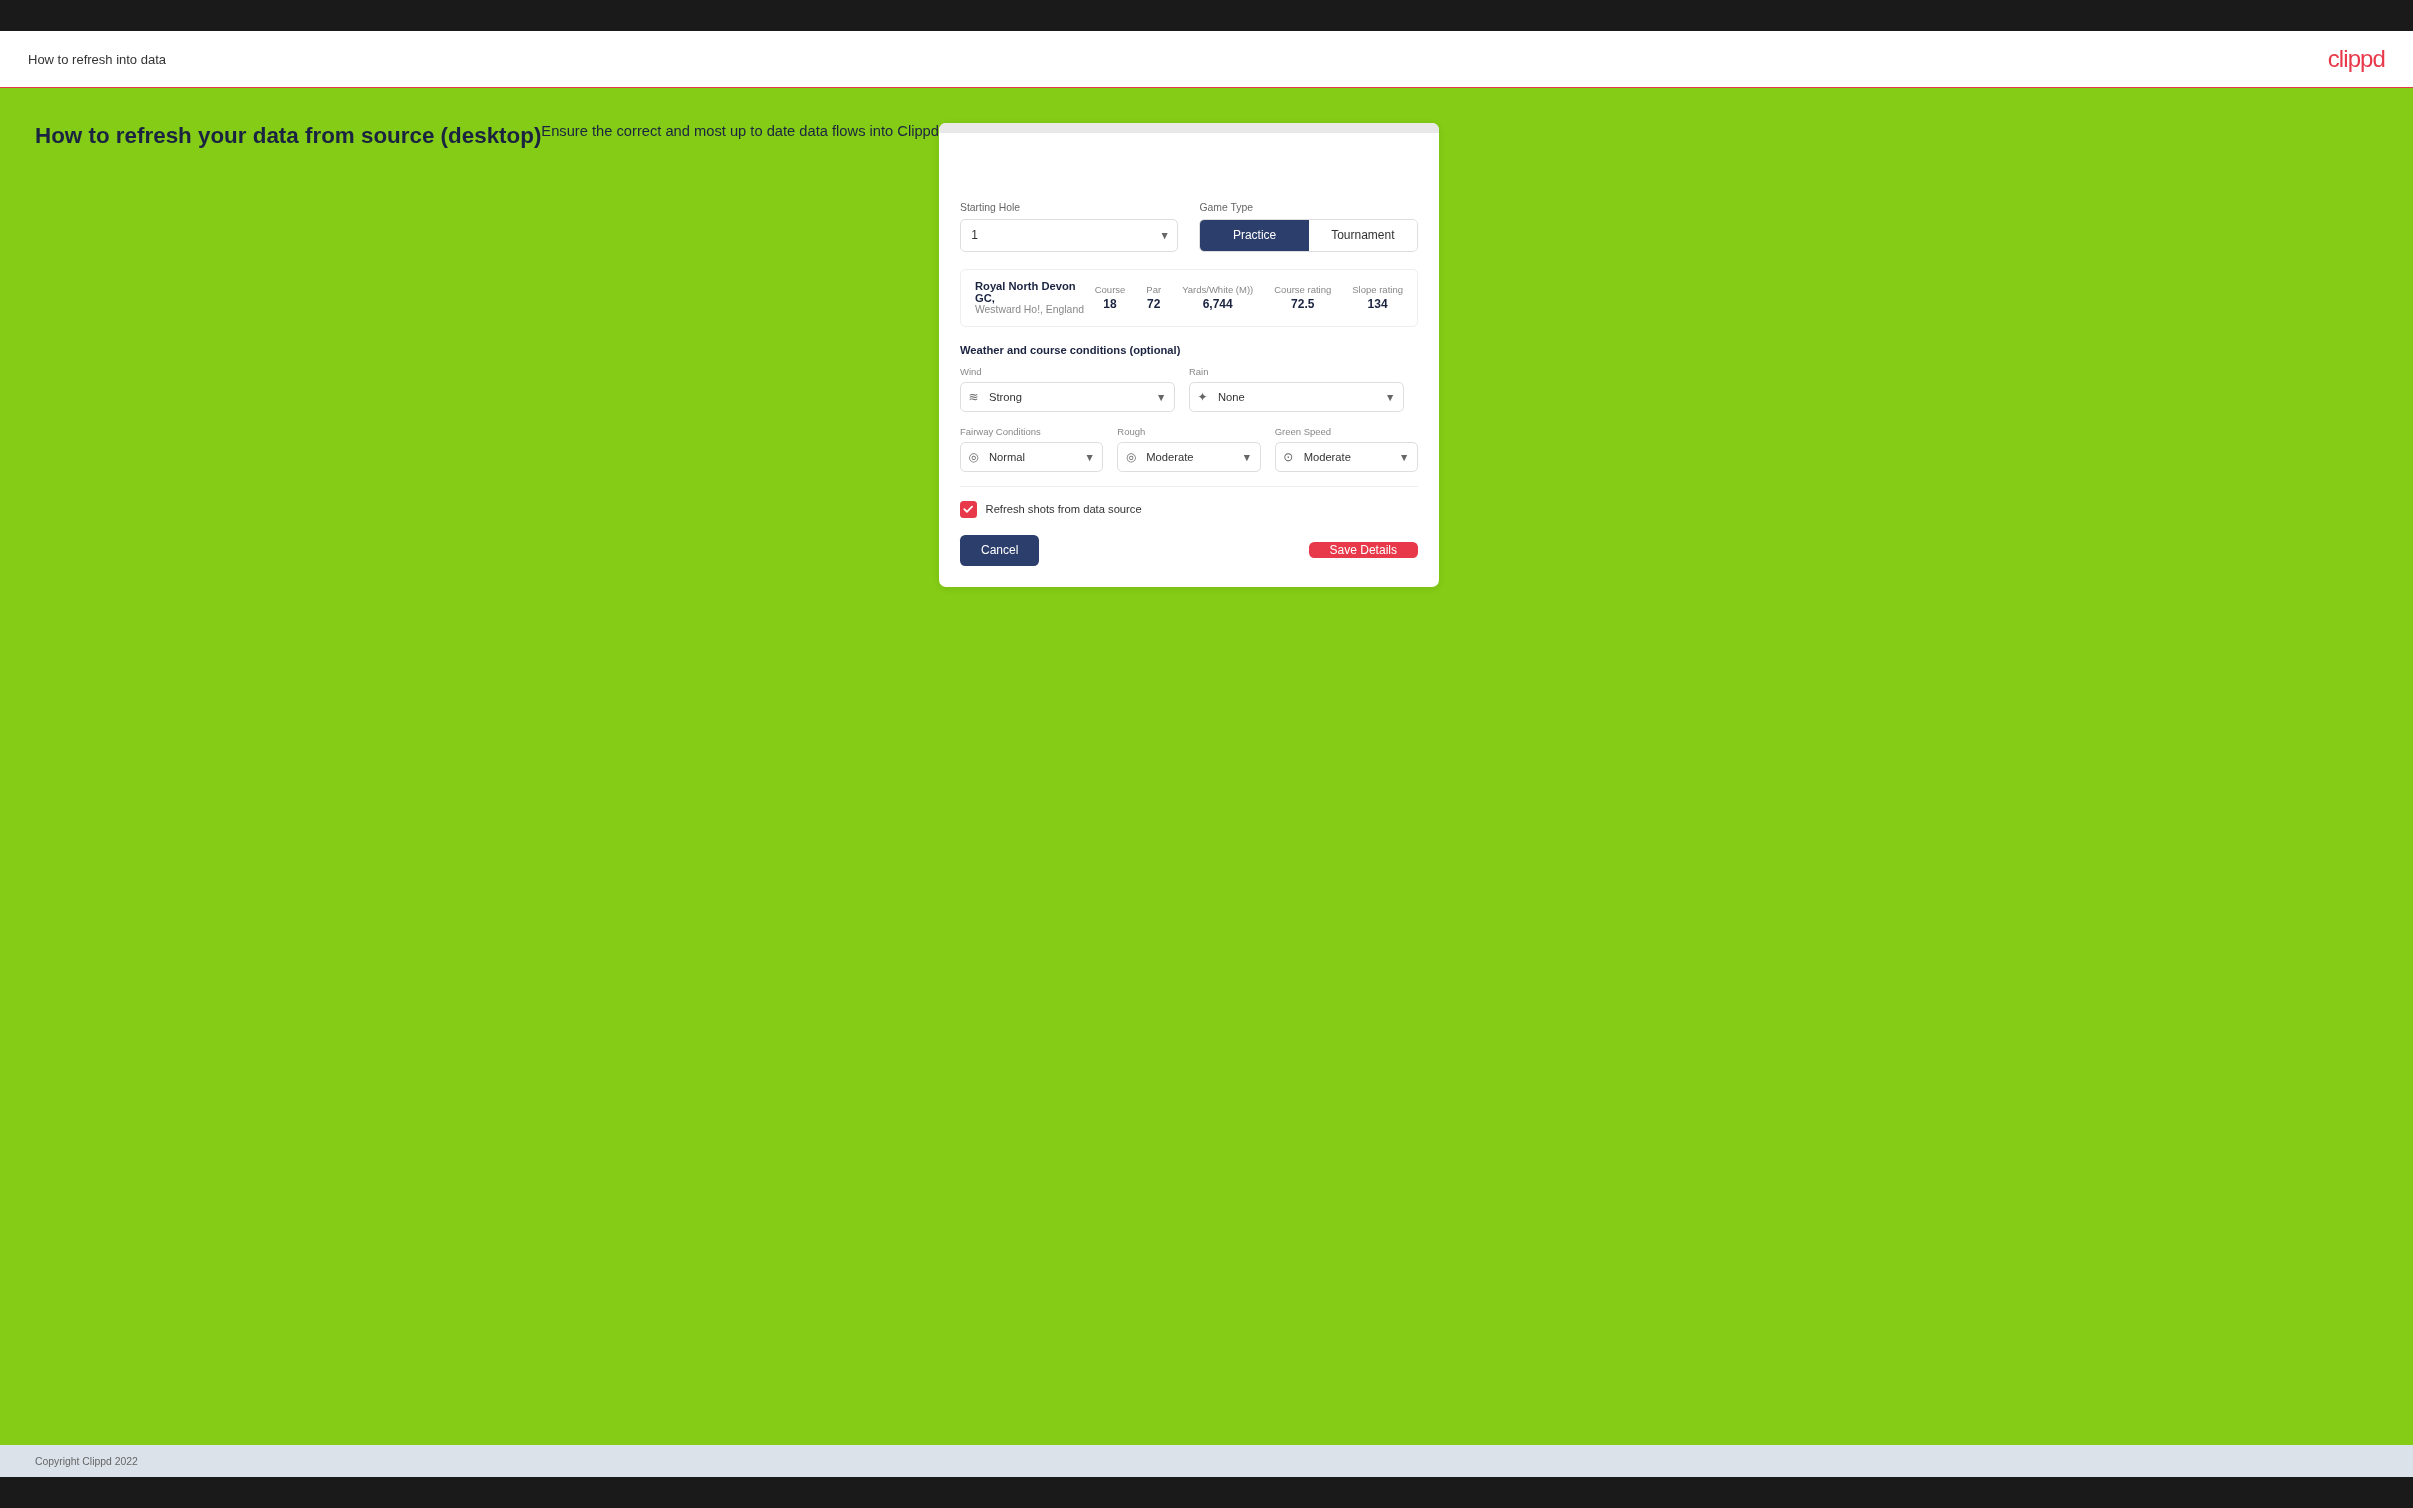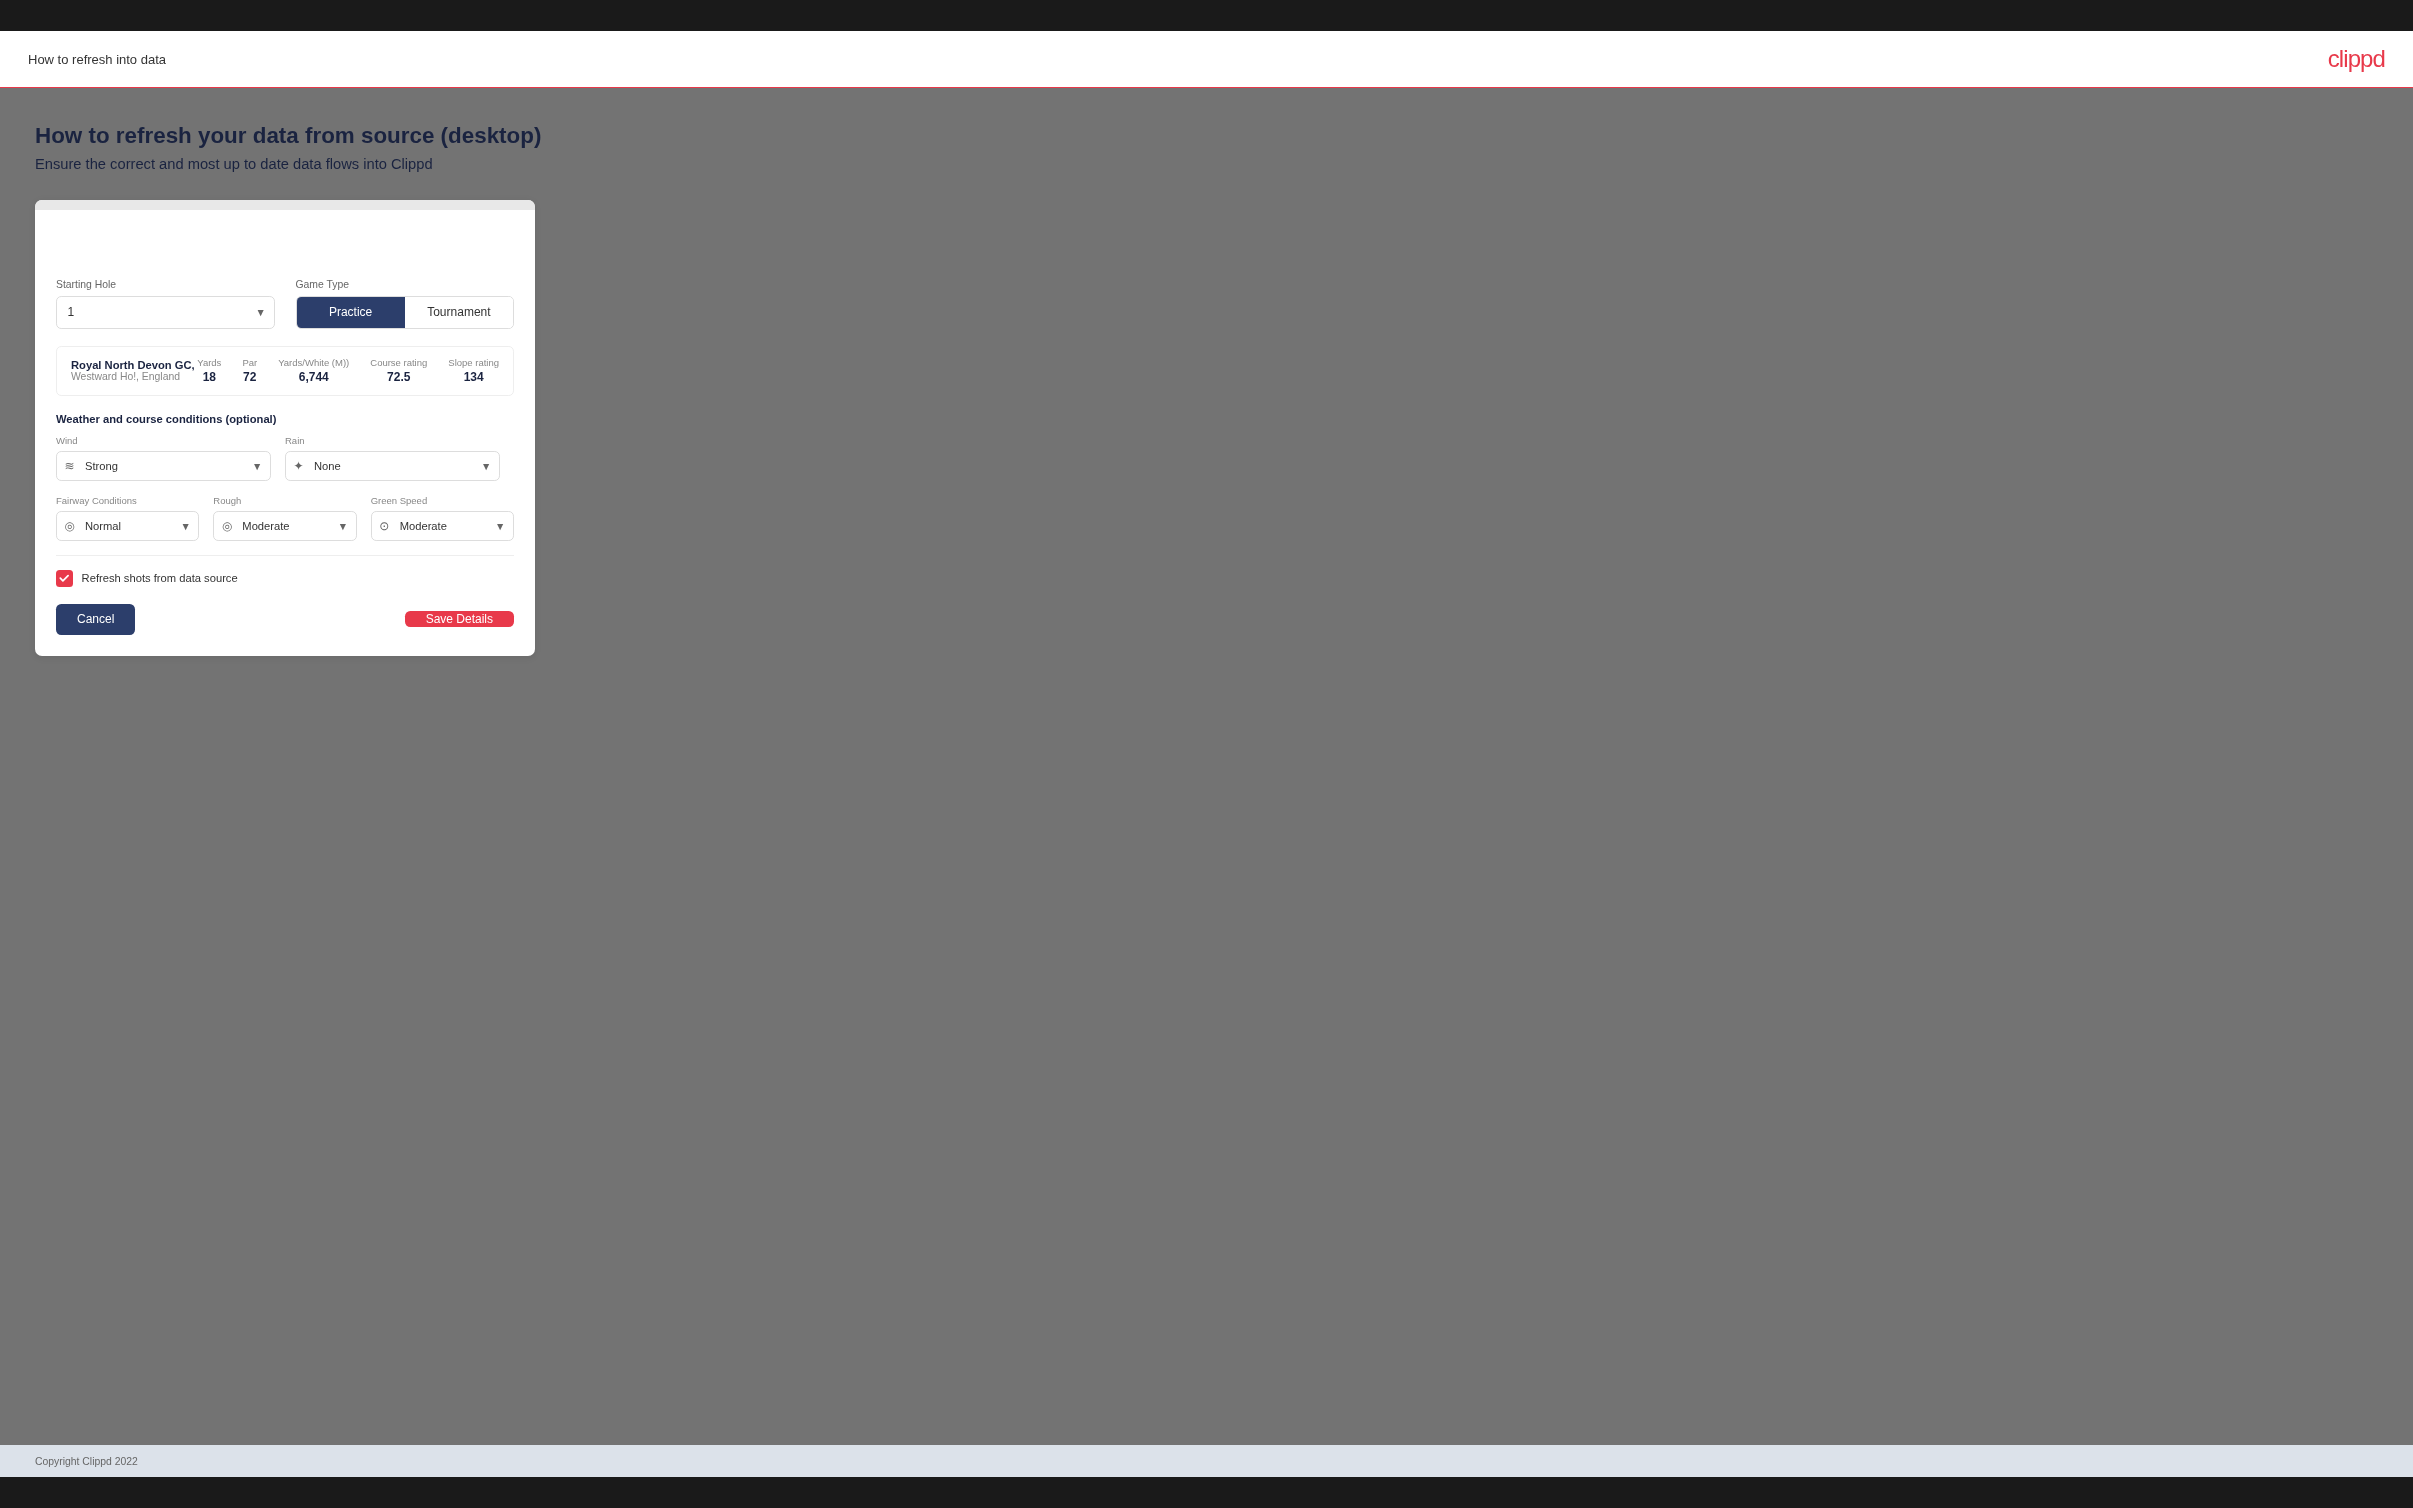--- a/index.html
+++ b/index.html
@@ -28,25 +28,24 @@
       font-size: 13px;
       color: #333;
     }
     .logo {
       font-size: 24px;
       font-weight: 400;
       color: #e8394a;
       letter-spacing: -0.9px;
     }
     .main-content {
-      background: #737373;
+      background: #84cc16;
       flex: 1;
       padding: 35px 35px 17px 35px;
       display: flex;
-      flex-direction: column;
     }
     .page-heading {
       font-size: 22.4px;
       font-weight: 700;
       color: #1a2340;
       margin-bottom: 7px;
     }
     .page-subheading {
       font-size: 14.7px;
       color: #1a2340;
@@ -324,21 +323,21 @@
         </div>
       </div>
 
       <div class="course-info-box">
         <div class="course-name-area">
           <div class="course-name">Royal North Devon GC,</div>
           <div class="course-location">Westward Ho!, England</div>
         </div>
         <div class="course-stats">
           <div class="stat-item">
-            <span class="stat-label">Yards</span>
+            <span class="stat-label">Course</span>
             <span class="stat-value">18</span>
           </div>
           <div class="stat-item">
             <span class="stat-label">Par</span>
             <span class="stat-value">72</span>
           </div>
           <div class="stat-item">
             <span class="stat-label">Yards/White (M))</span>
             <span class="stat-value">6,744</span>
           </div>

